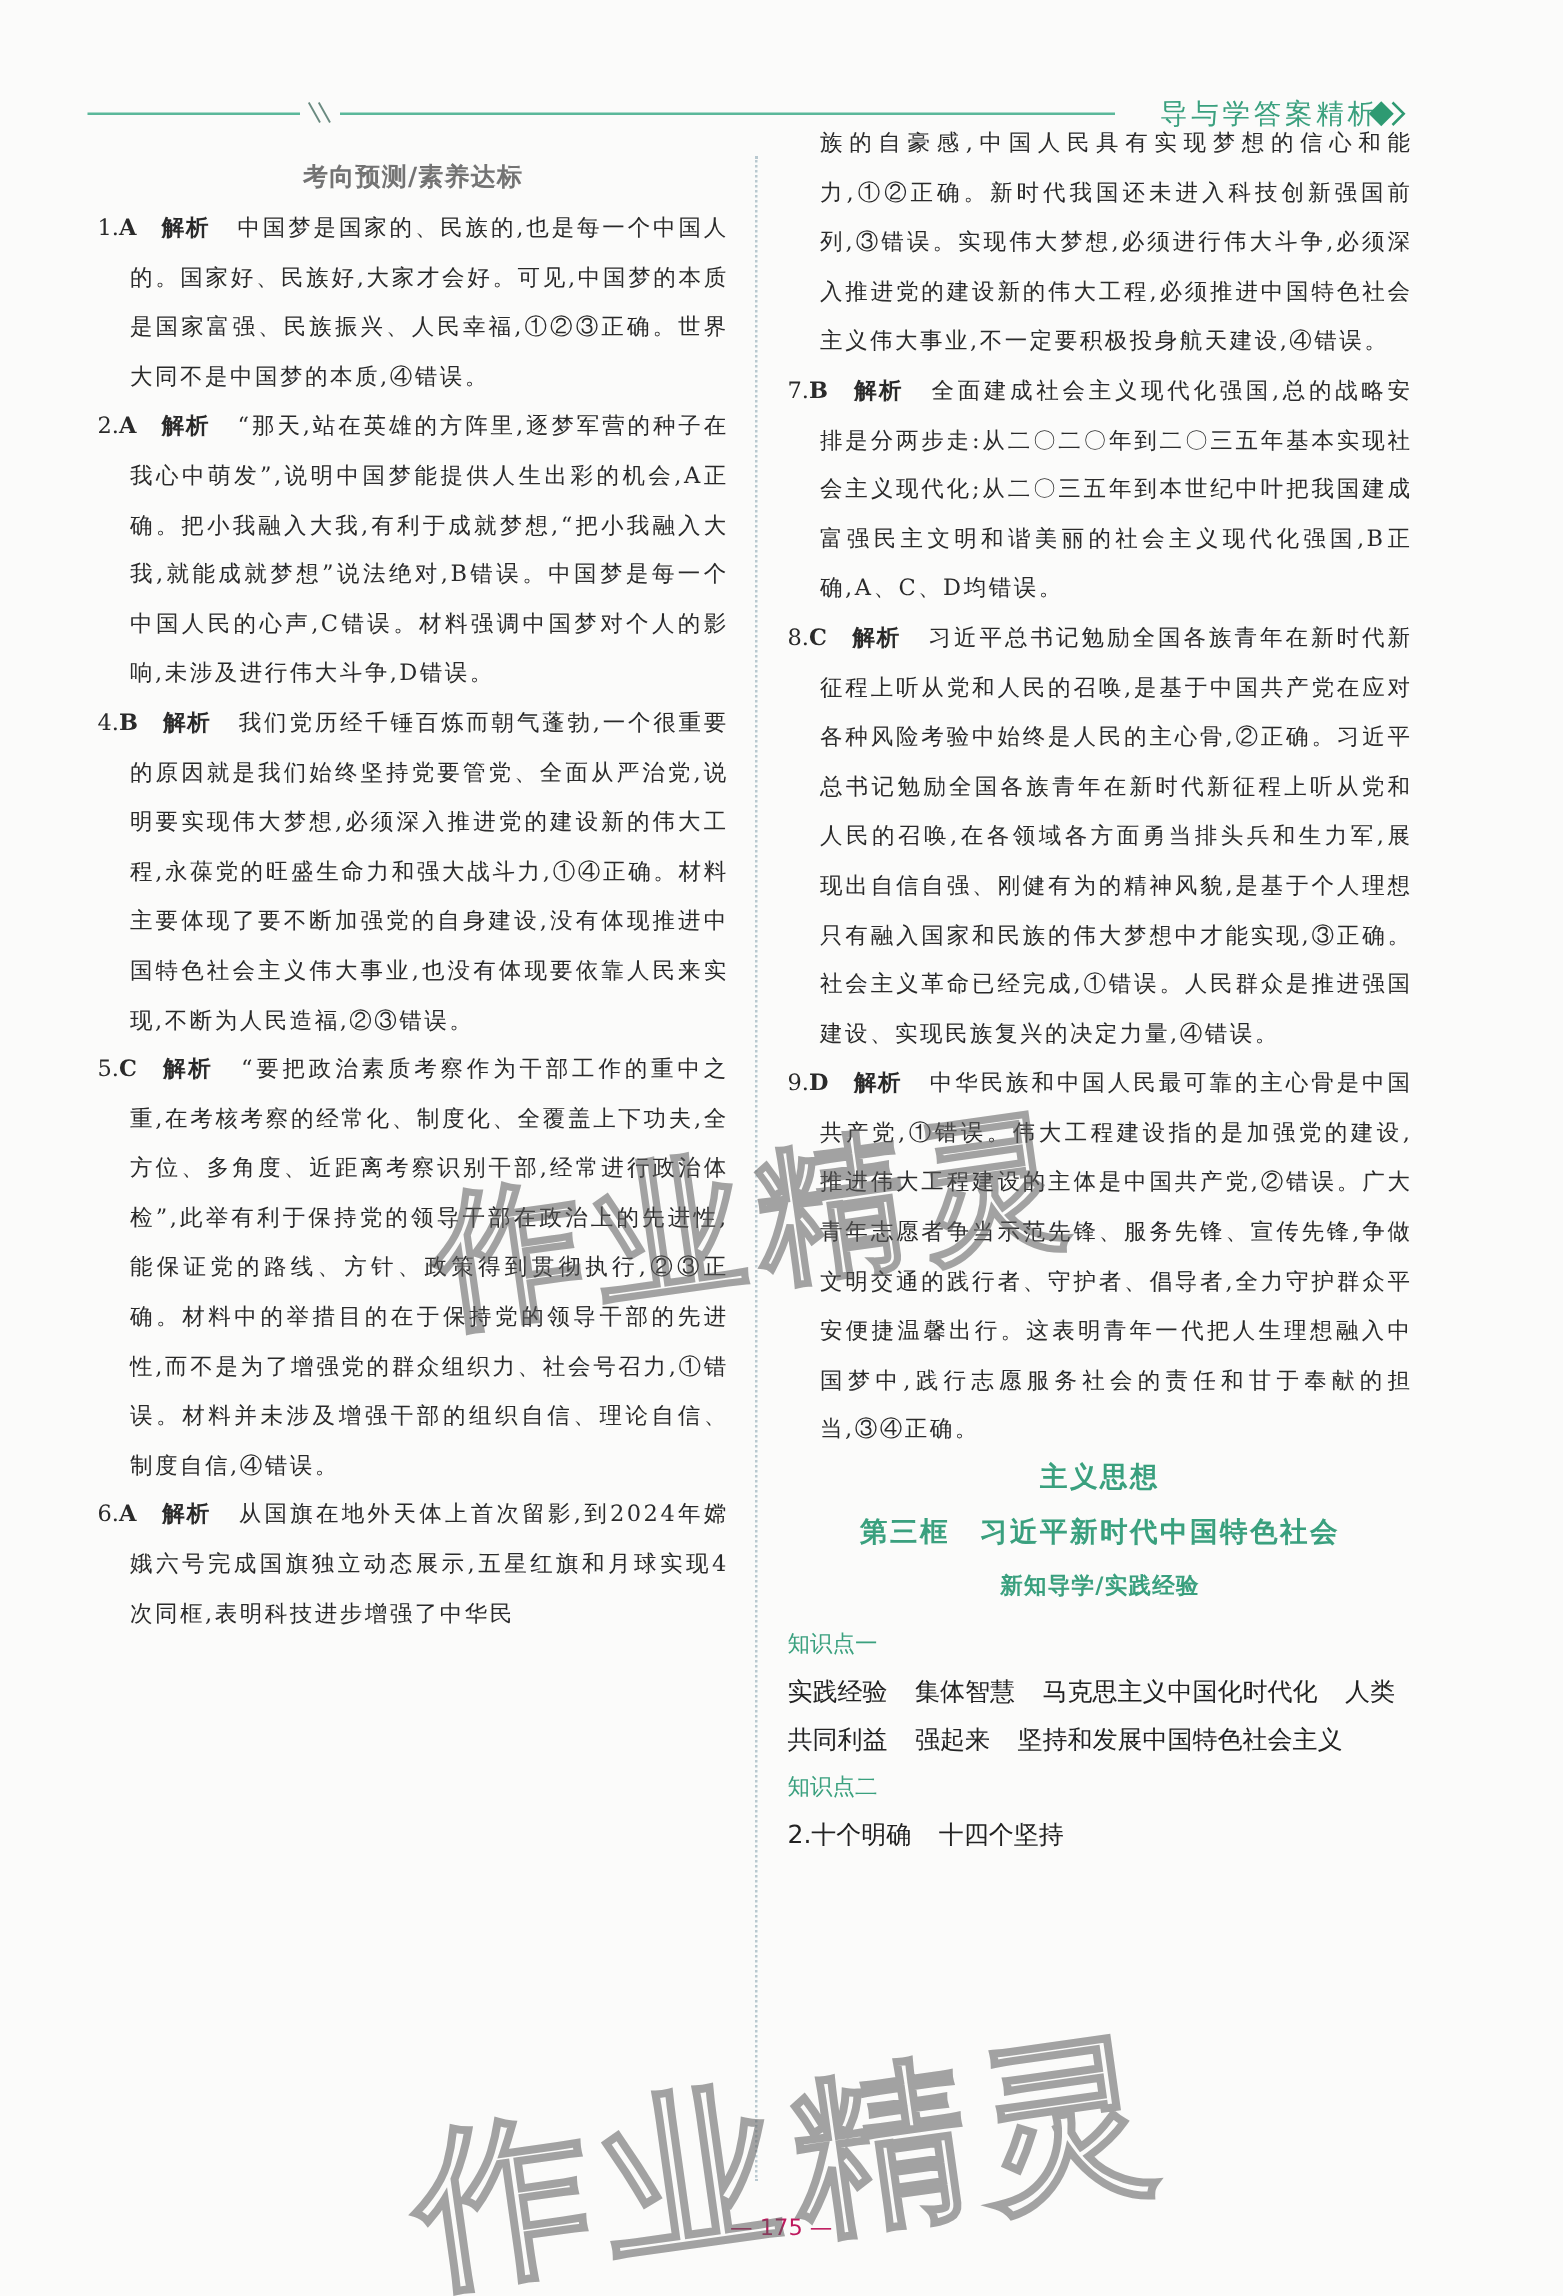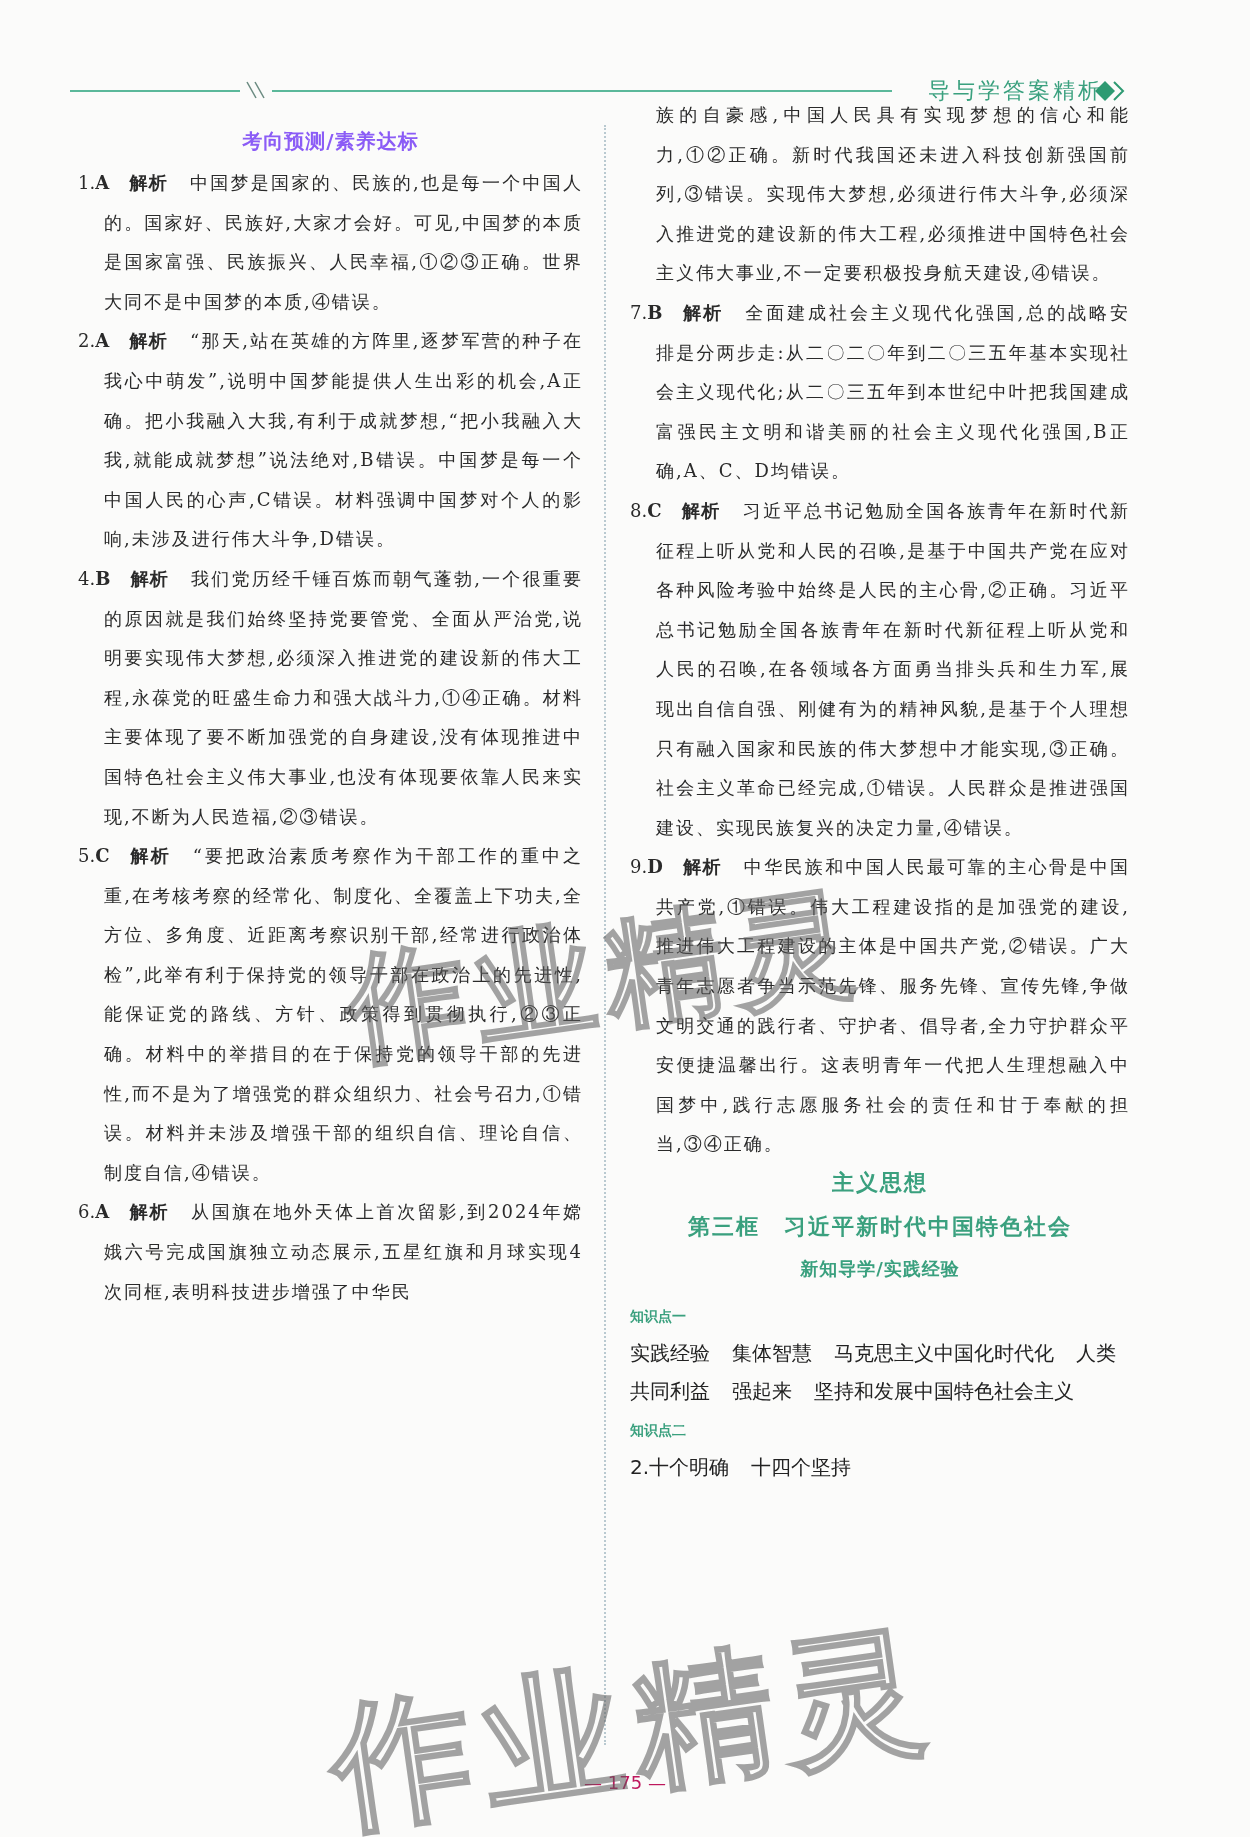--- a/index.html
+++ b/index.html
@@ -29,21 +29,21 @@
   }
   .divider {
     position: absolute; left: 604px; top: 125px; height: 1620px;
     border-left: 2px dotted #b9c9d0;
   }
   .col { position: absolute; }
   .col-left { left: 78px; top: 125px; width: 505px; }
   .col-right { left: 630px; top: 95px; width: 500px; }
   .sec-title {
     font-family: "DejaVu Sans", sans-serif; font-weight: bold;
-    color: #8b5cf6; text-align: center; font-size: 20px;
+    color: #737373; text-align: center; font-size: 20px;
     line-height: 32px; margin: 0 0 6px 0; letter-spacing: 1px;
   }
   .item {
     font-size: 18px; line-height: 39.6px;
     text-align: justify; text-justify: inter-character;
     padding-left: 26px; text-indent: -26px;
     letter-spacing: 2px;
   }
   .item .num { font-weight: normal; letter-spacing: 0; }
   .item .ans { font-weight: bold; letter-spacing: 0; margin-right: 20px; }
@@ -56,22 +56,22 @@
     font-family: "DejaVu Sans", sans-serif; font-weight: bold;
     color: #3aa07e; font-size: 22px; text-align: center;
     line-height: 38px; margin-top: 6px; letter-spacing: 2px;
   }
   .sub-title {
     font-family: "DejaVu Sans", sans-serif; font-weight: bold;
     color: #3aa07e; font-size: 18px; text-align: center;
     line-height: 38px; margin-top: 4px; letter-spacing: 1px;
   }
   .kp-title {
-    font-family: "DejaVu Sans", sans-serif; font-weight: bold;
-    color: #3aa07e; font-size: 14px; line-height: 36px; margin-top: 10px;
+    font-family: "DejaVu Sans", sans-serif; font-weight: normal;
+    color: #3aa07e; font-size: 18px; line-height: 36px; margin-top: 10px;
   }
   .kp-body {
     font-family: "DejaVu Sans", sans-serif; font-size: 20px;
     line-height: 38px; color: #222;
   }
   .kp-body span { margin-right: 22px; }
   .page-num {
     position: absolute; top: 1772px; left: 560px; width: 130px; text-align: center;
     font-family: "DejaVu Sans", sans-serif; font-size: 18px; color: #be185d;
   }

